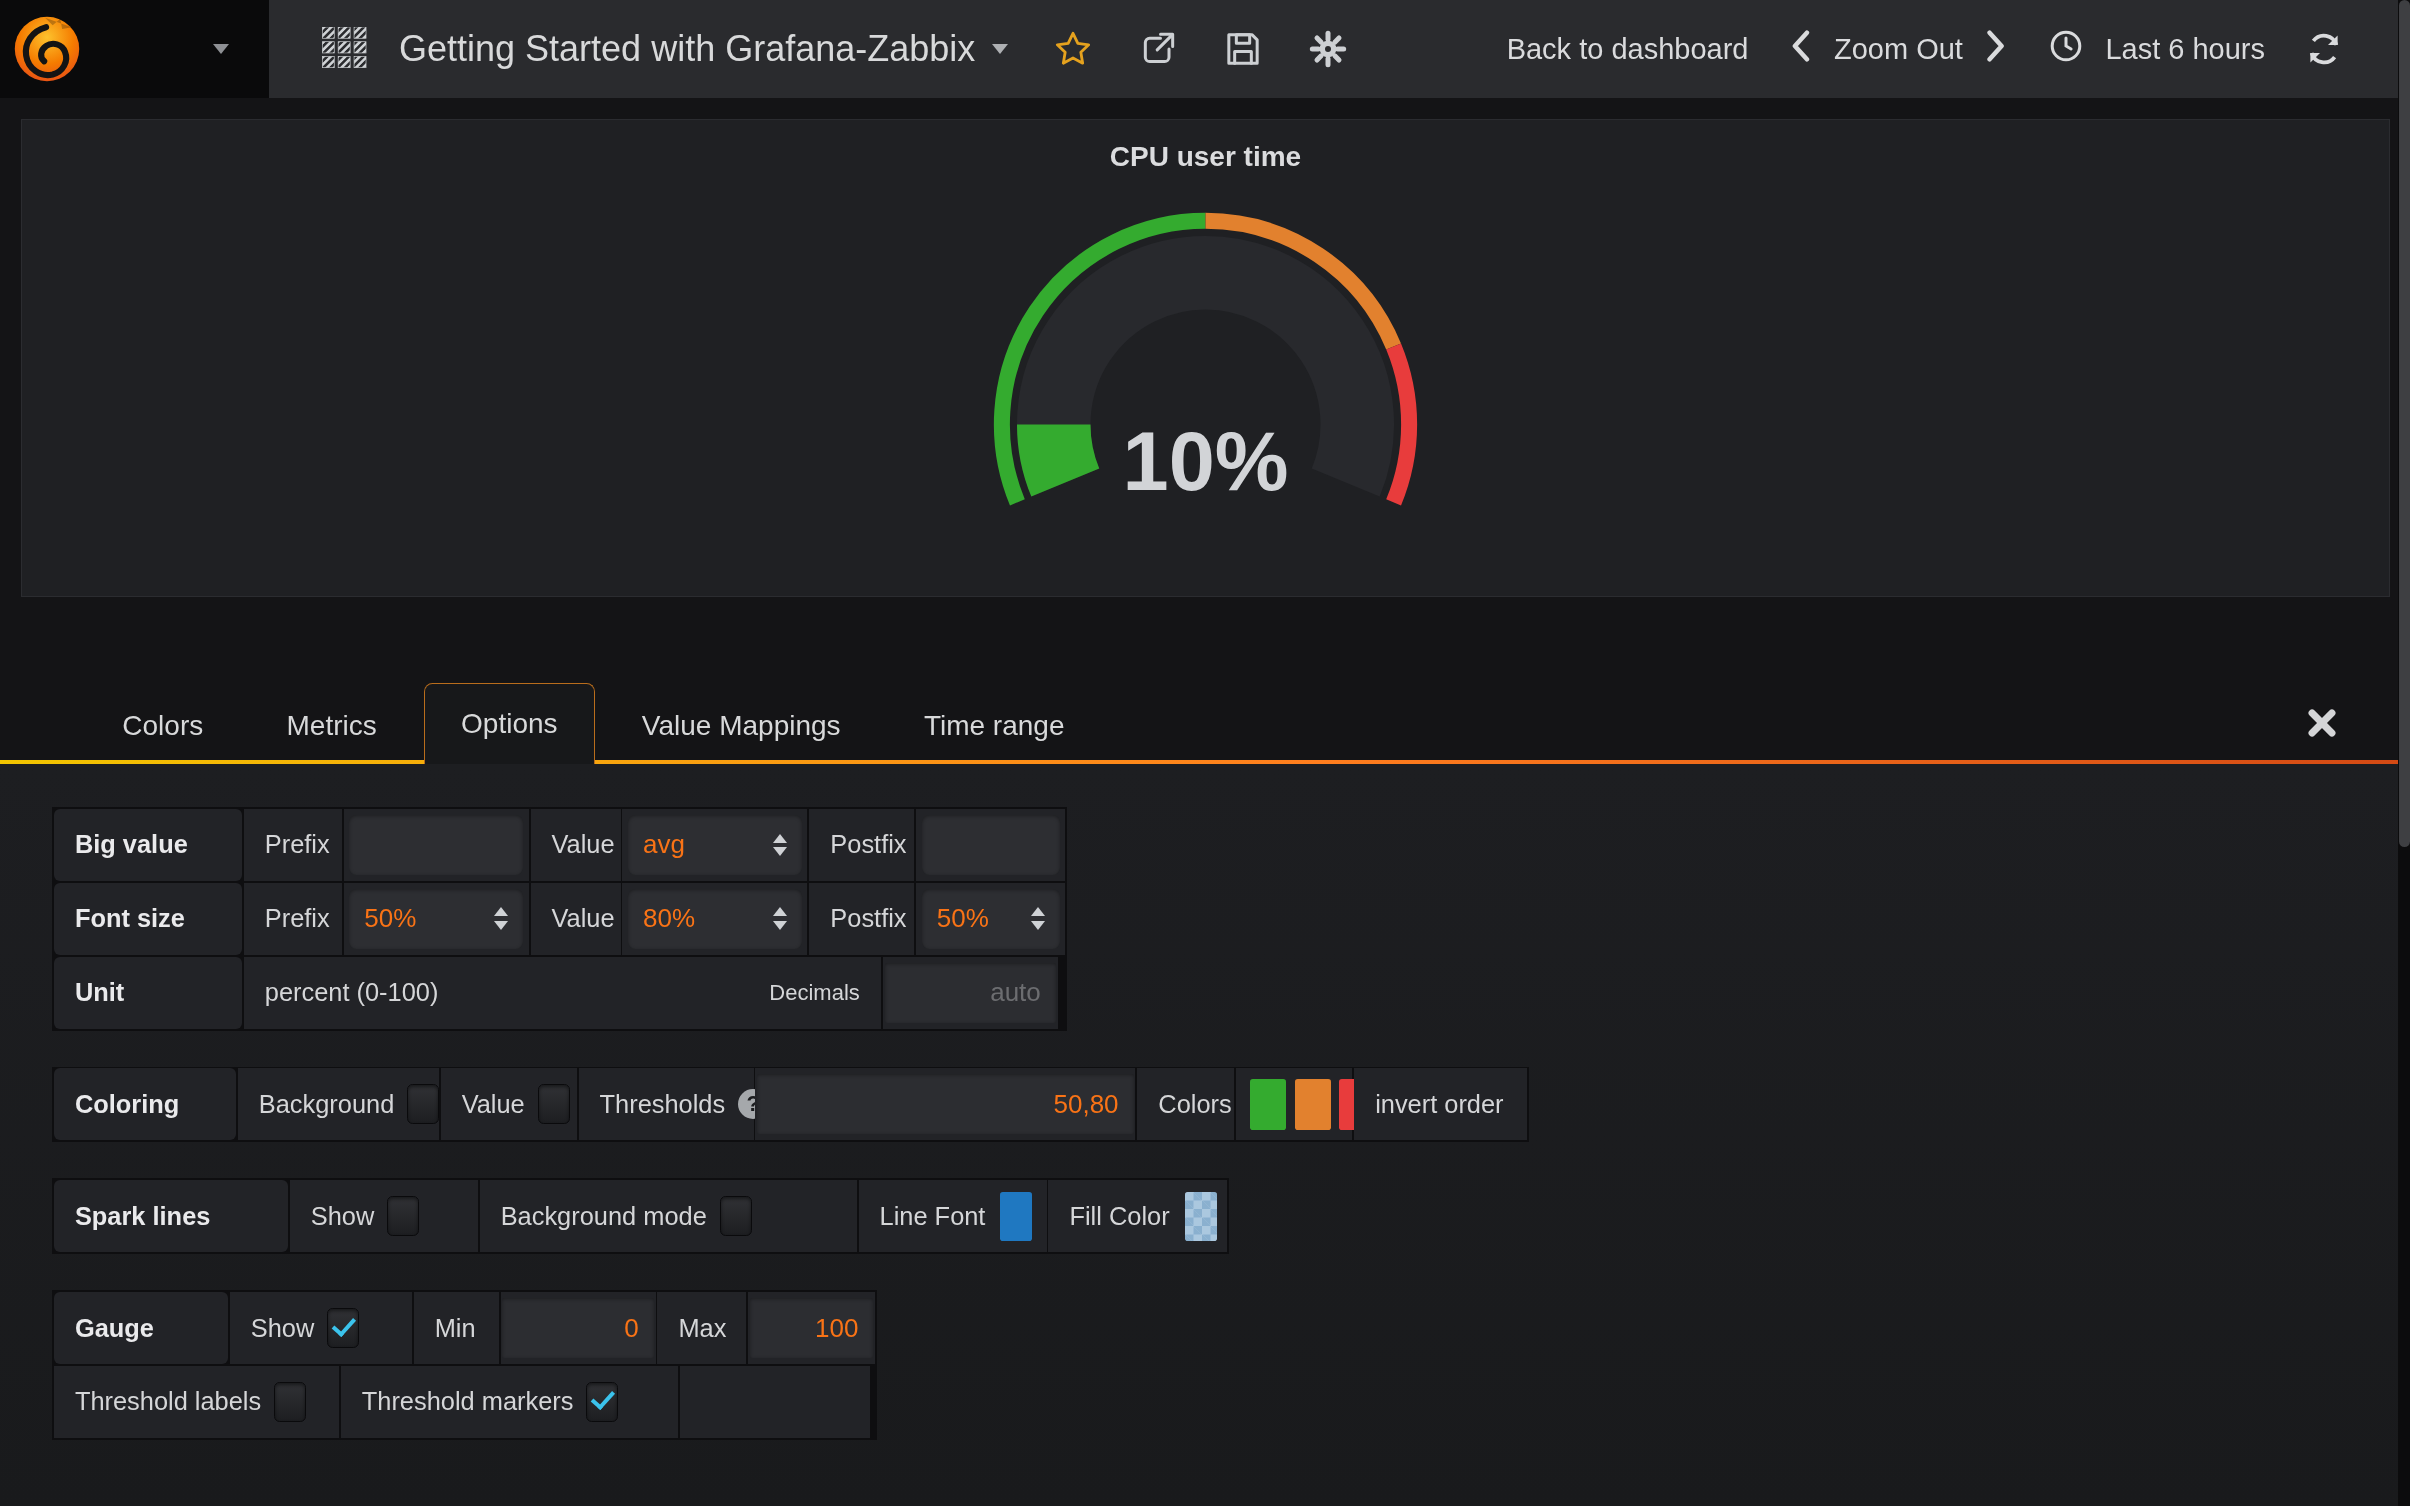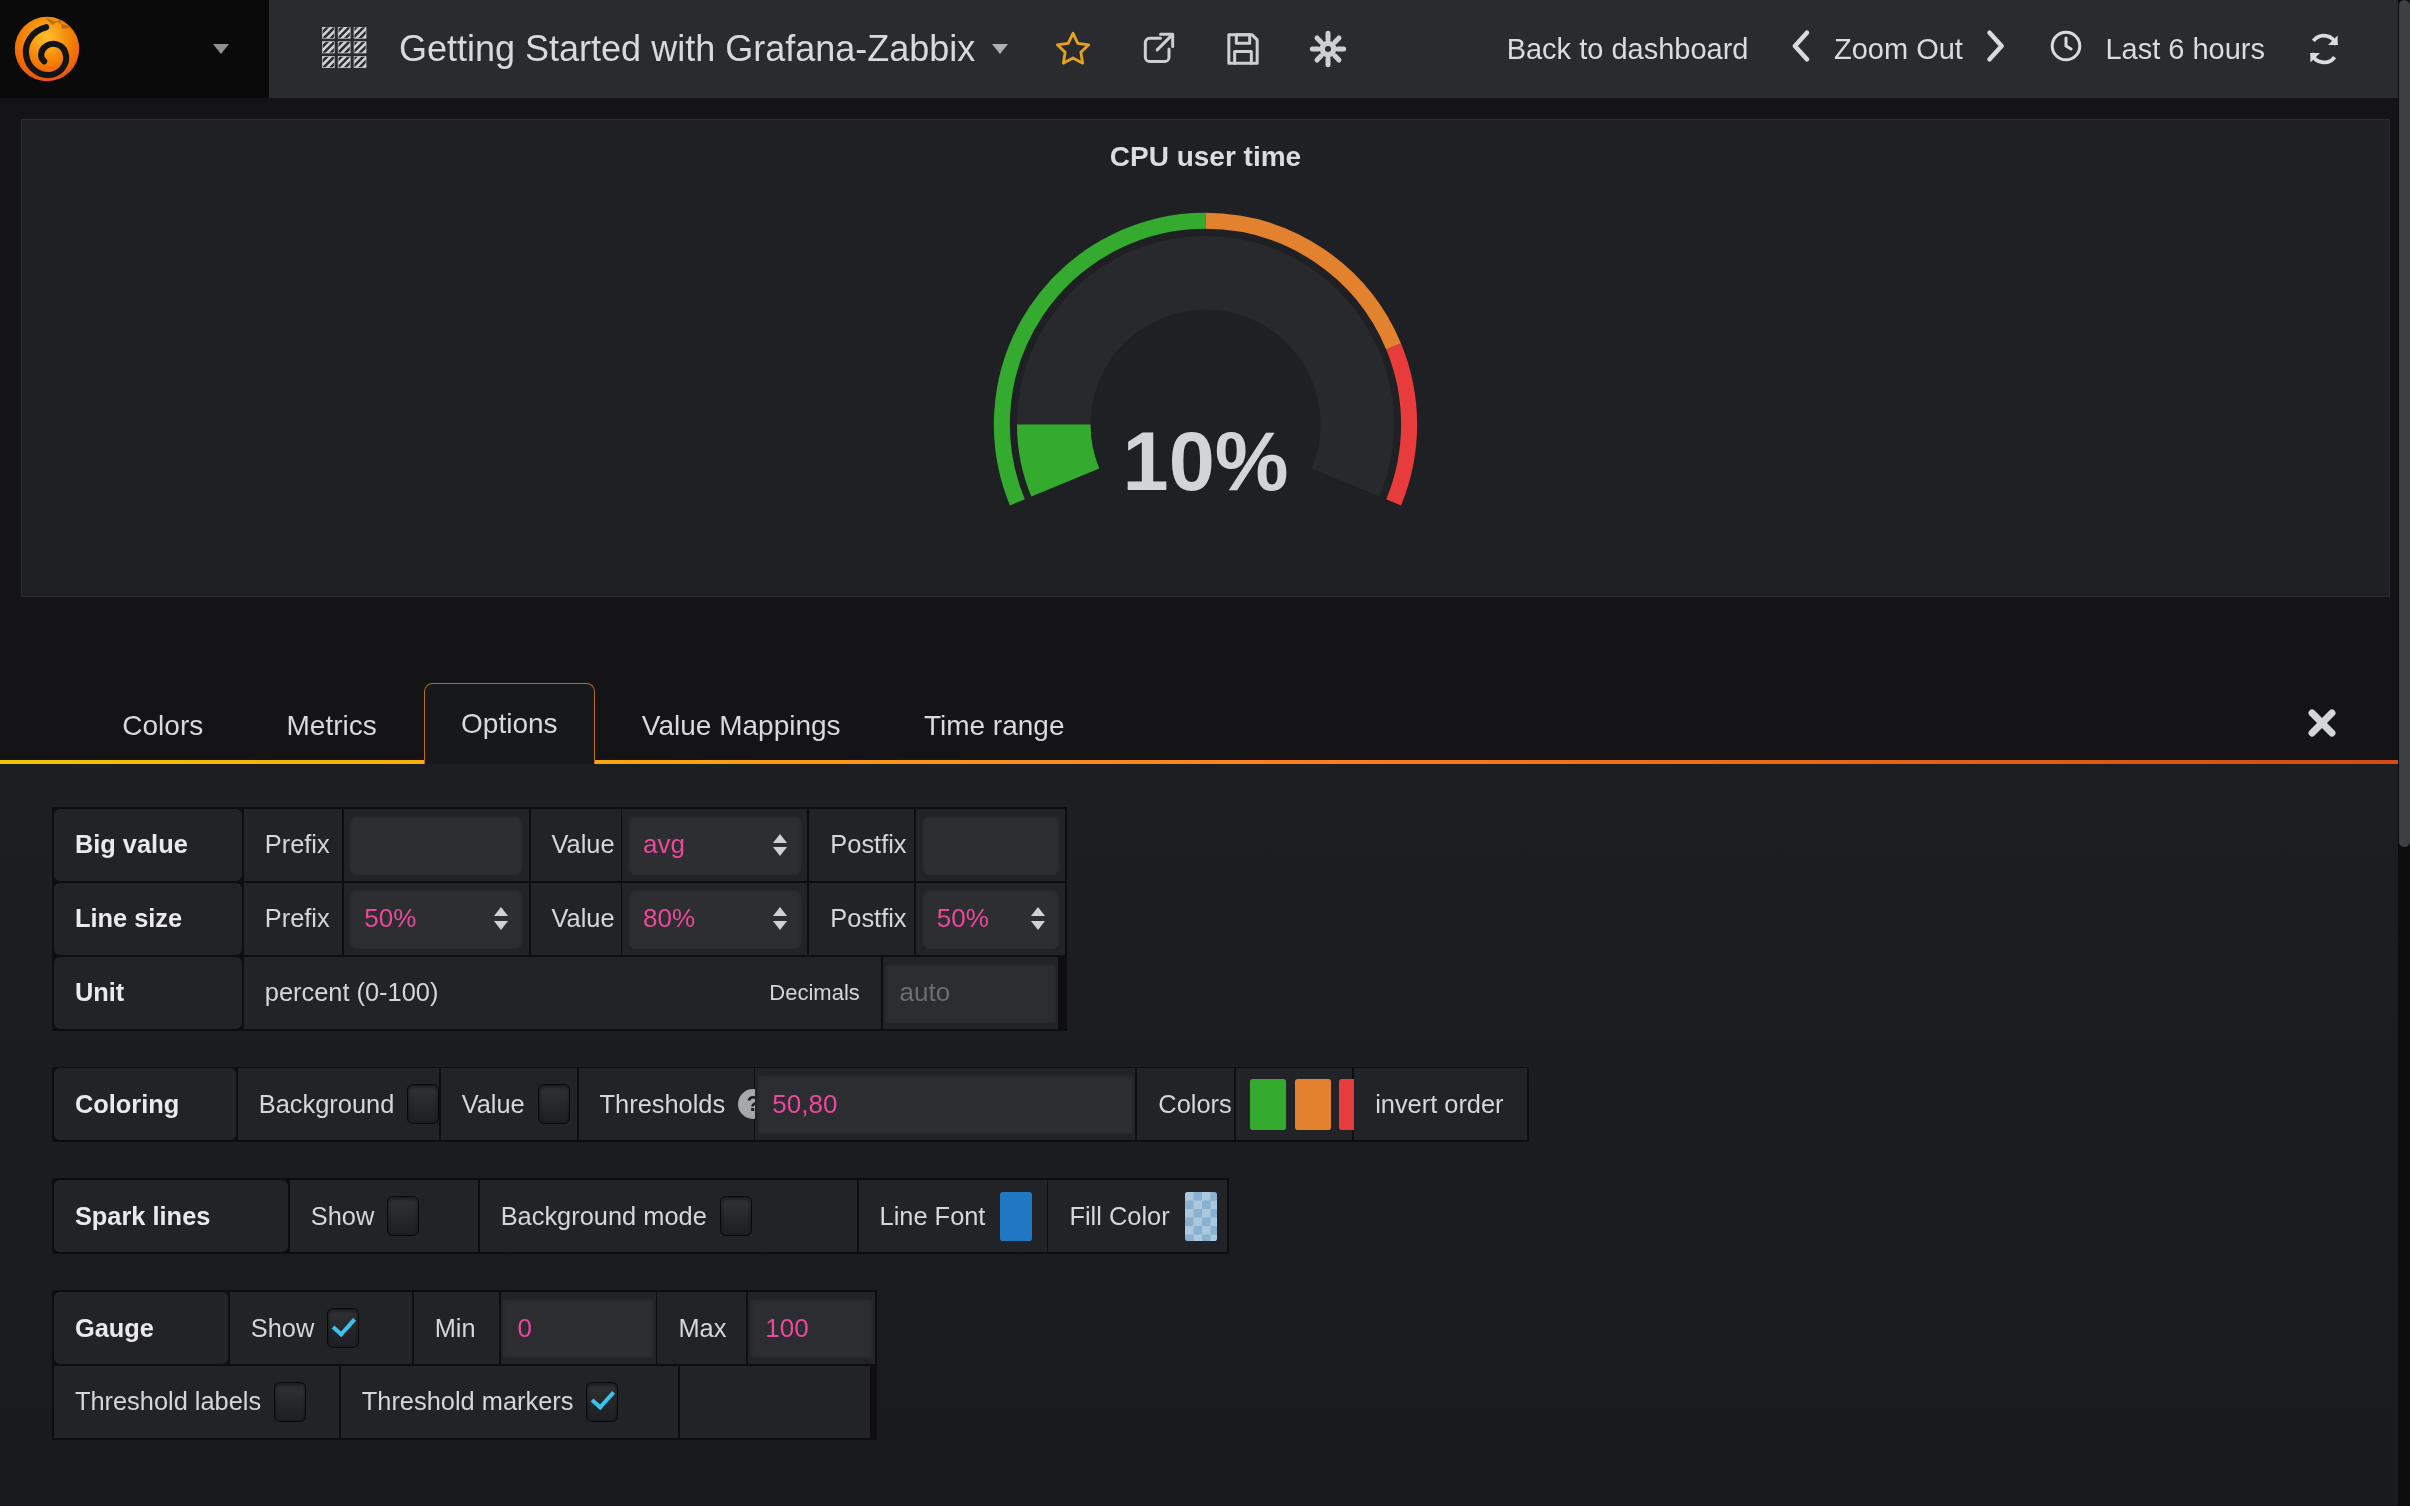--- a/index.html
+++ b/index.html
@@ -54,23 +54,24 @@
   .form-section { display:inline-flex; flex-direction:column; gap:1.9px; background:#0e0e10;
                   padding:1.9px; vertical-align:top; }
   .sec { display:block; }
   .sec + .sec { margin-top:36px; }
   .frow { display:flex; gap:1.9px; height:72px; }
   .fcell { background:#222327; display:flex; align-items:center; }
   .fcell.lbl { padding:0 21px; font-size:25.4px; color:#d5d6d8; white-space:nowrap; }
   .fcell.head { font-weight:700; color:#eaeaec;border-radius:6px; }
   .f-input, .select-box {
     flex:1; min-width:0; margin:4.7px 5.6px; background:#2d2e32; border:none; border-radius:7.5px;
-    height:60px; padding:0 15px; font-size:26px; color:#ec4899;
+    height:60px; padding:0 15px; font-size:26px; color:#f97316;
     font-family:"Liberation Sans",sans-serif;
     box-shadow:inset 0 0.9px 3.8px rgba(0,0,0,.35);
+    text-align:right;
   }
   .f-input.flat { margin:1.9px; border-radius:1.9px; background:#2c2d31; }
   .f-input::placeholder { color:#6c6d70; }
   .select-box { display:flex; align-items:center; justify-content:space-between; cursor:pointer; }
   .spinner { display:flex; flex-direction:column; gap:4.7px; }
   .spin-up { width:0; height:0; border-left:7.5px solid transparent; border-right:7.5px solid transparent;
              border-bottom:9.4px solid #cfd2d5; }
   .spin-dn { width:0; height:0; border-left:7.5px solid transparent; border-right:7.5px solid transparent;
              border-top:9.4px solid #cfd2d5; }
   .checkbox { width:32px; height:40px; border-radius:5.6px; flex:none;
@@ -271,21 +272,21 @@
               </span>
         </div>
       </div>
       <div class="fcell lbl" style="width:105px">Postfix</div>
       <div class="fcell" style="width:149px">
         <input class="f-input" value="" style="">
       </div>
     </div>
 
     <div class="frow">
-      <div class="fcell lbl head" style="width:188px">Line size</div>
+      <div class="fcell lbl head" style="width:188px">Font size</div>
       <div class="fcell lbl" style="width:98px">Prefix</div>
       <div class="fcell" style="width:185px">
         <div class="select-box">
           <span>50%</span>
           <span class="spinner">
                 <span class="spin-up"></span>
                 <span class="spin-dn"></span>
               </span>
         </div>
       </div>

